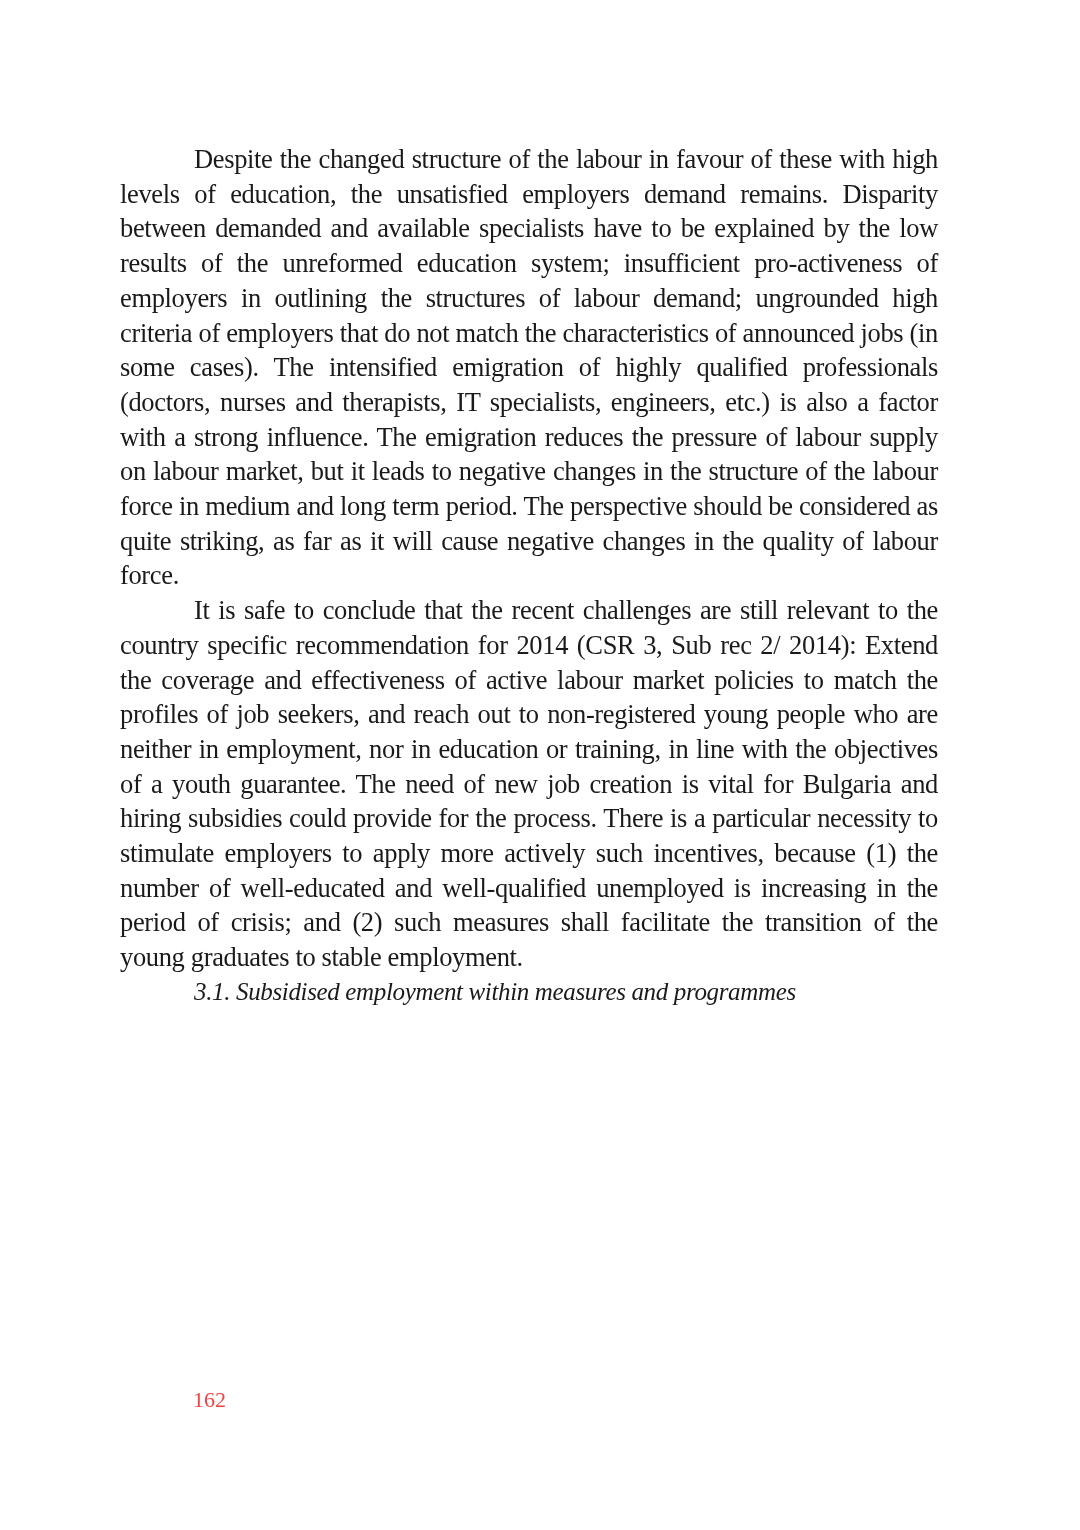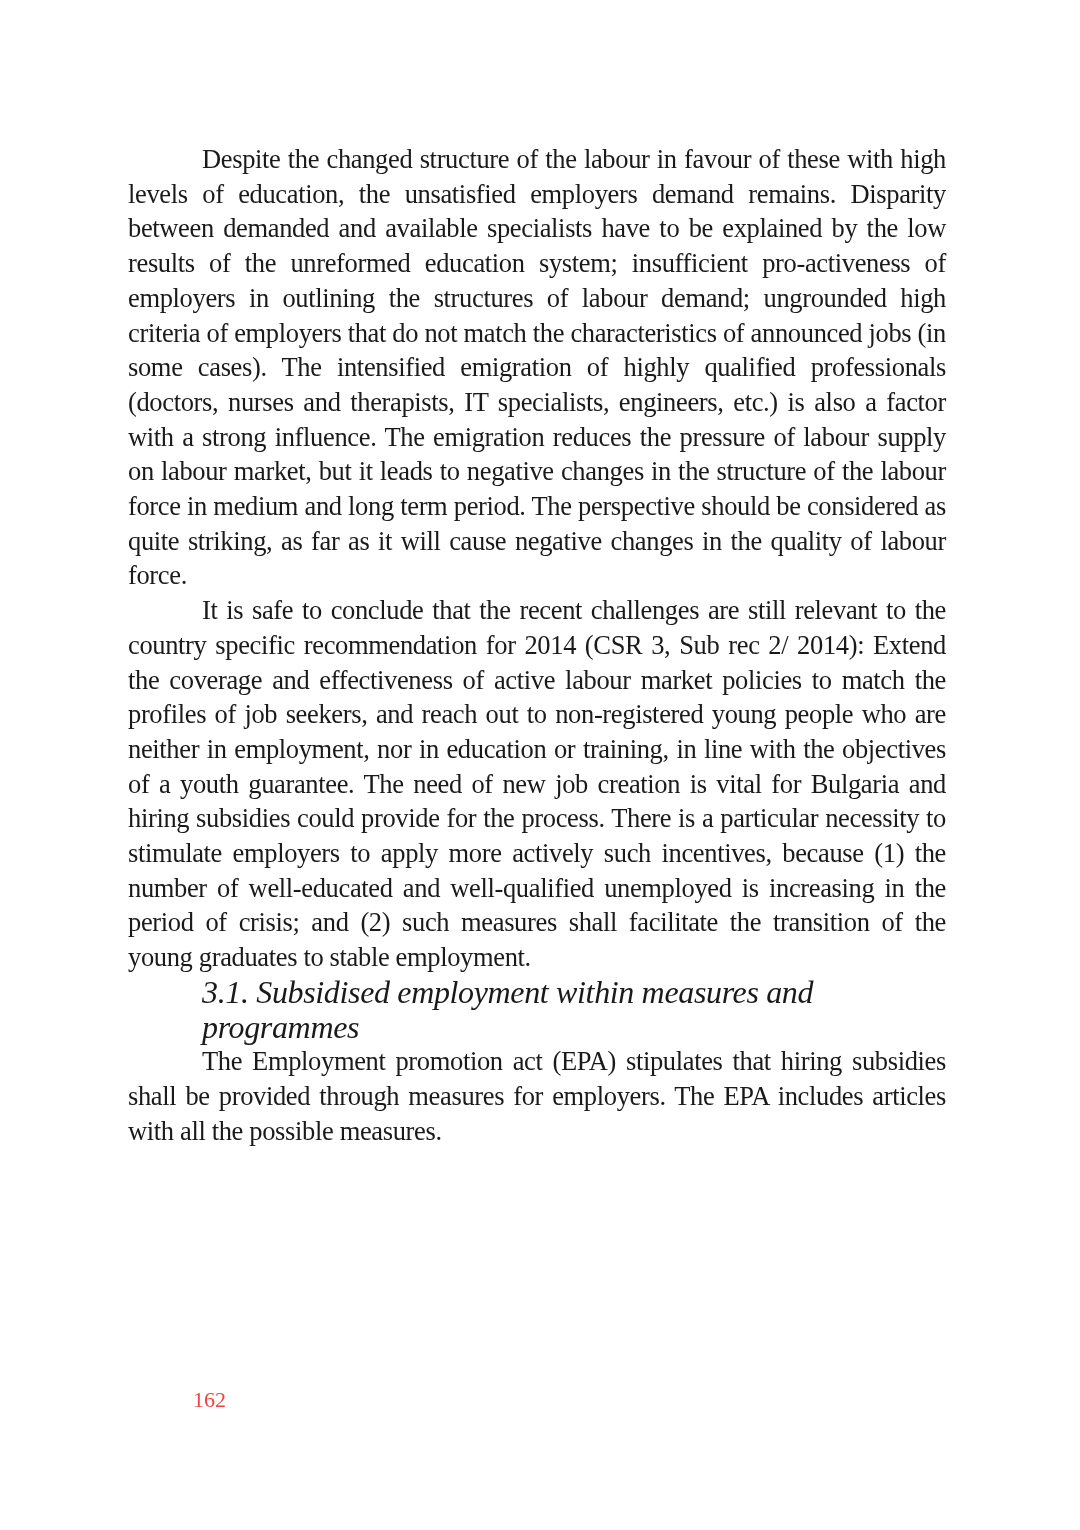--- a/index.html
+++ b/index.html
@@ -9,21 +9,21 @@
     }
     body {
       width: 1080px;
       height: 1530px;
       position: relative;
       overflow: hidden;
       color: #1a1a1a;
     }
     .page {
       position: absolute;
-      left: 128px;
+      left: 120px;
       top: 142px;
       width: 818px;
     }
     .body-text {
       font-family: "Liberation Serif", "DejaVu Serif", serif;
       font-size: 26.5px;
       line-height: 34.7px;
       text-align: justify;
       margin: 0;
       letter-spacing: -0.35px;
@@ -39,21 +39,21 @@
       font-size: 24px;
       line-height: 34px;
       margin: 38px 0 8px 0;
       padding-left: 74px;
       letter-spacing: -0.6px;
       color: #111111;
     }
     .subsection-heading {
       font-family: "Liberation Serif", "DejaVu Serif", serif;
       font-style: italic;
-      font-size: 32px;
+      font-size: 25px;
       line-height: 34.7px;
       margin: 0;
       padding-left: 74px;
       letter-spacing: -0.35px;
     }
     .page-number {
       position: absolute;
       left: 193px;
       top: 1386px;
       font-family: "Liberation Serif", "DejaVu Serif", serif;
@@ -65,16 +65,15 @@
 </head>
 <body>
 
 <div class="page">
   <p class="body-text indent">Despite the changed structure of the labour in favour of these with high levels of education, the unsatisfied employers demand remains. Disparity between demanded and available specialists have to be explained by the low results of the unreformed education system; insufficient pro-activeness of employers in outlining the structures of labour demand; ungrounded high criteria of employers that do not match the characteristics of announced jobs (in some cases). The intensified emigration of highly qualified professionals (doctors, nurses and therapists, IT specialists, engineers, etc.) is also a factor with a strong influence. The emigration reduces the pressure of labour supply on labour market, but it leads to negative changes in the structure of the labour force in medium and long term period. The perspective should be considered as quite striking, as far as it will cause negative changes in the quality of labour force.</p>
   <p class="body-text indent">It is safe to conclude that the recent challenges are still relevant to the country specific recommendation for 2014 (CSR 3, Sub rec 2/ 2014): Extend the coverage and effectiveness of active labour market policies to match the profiles of job seekers, and reach out to non-registered young people who are neither in employment, nor in education or training, in line with the objectives of a youth guarantee. The need of new job creation is vital for Bulgaria and hiring subsidies could provide for the process. There is a particular necessity to stimulate employers to apply more actively such incentives, because (1) the number of well-educated and well-qualified unemployed is increasing in the period of crisis; and (2) such measures shall facilitate the transition of the young graduates to stable employment.</p>
 
 
   <p class="subsection-heading">3.1. Subsidised employment within measures and programmes</p>
 
-  <p class="body-text indent">The Employment promotion act (EPA) stipulates that hiring subsidies shall be provided through measures for employers. The EPA includes articles with all the possible measures.</p>
 </div>
 
 <div class="page-number">162</div>
 
 </body></html>

